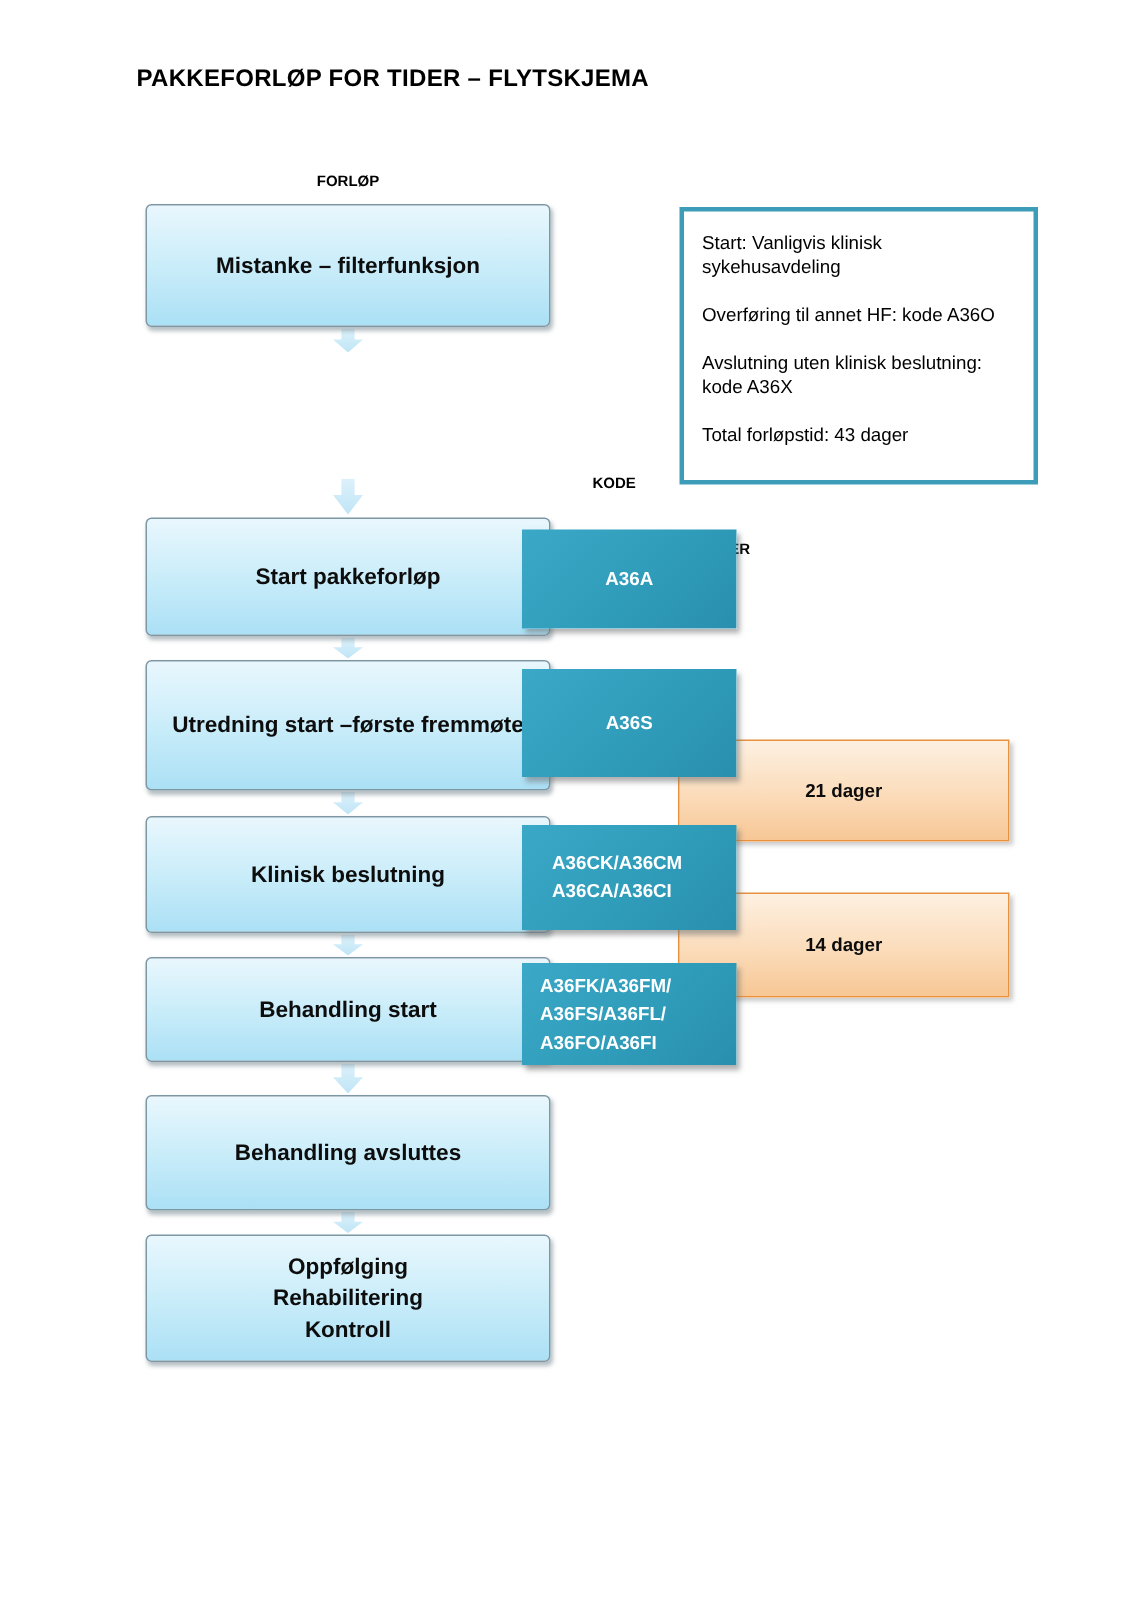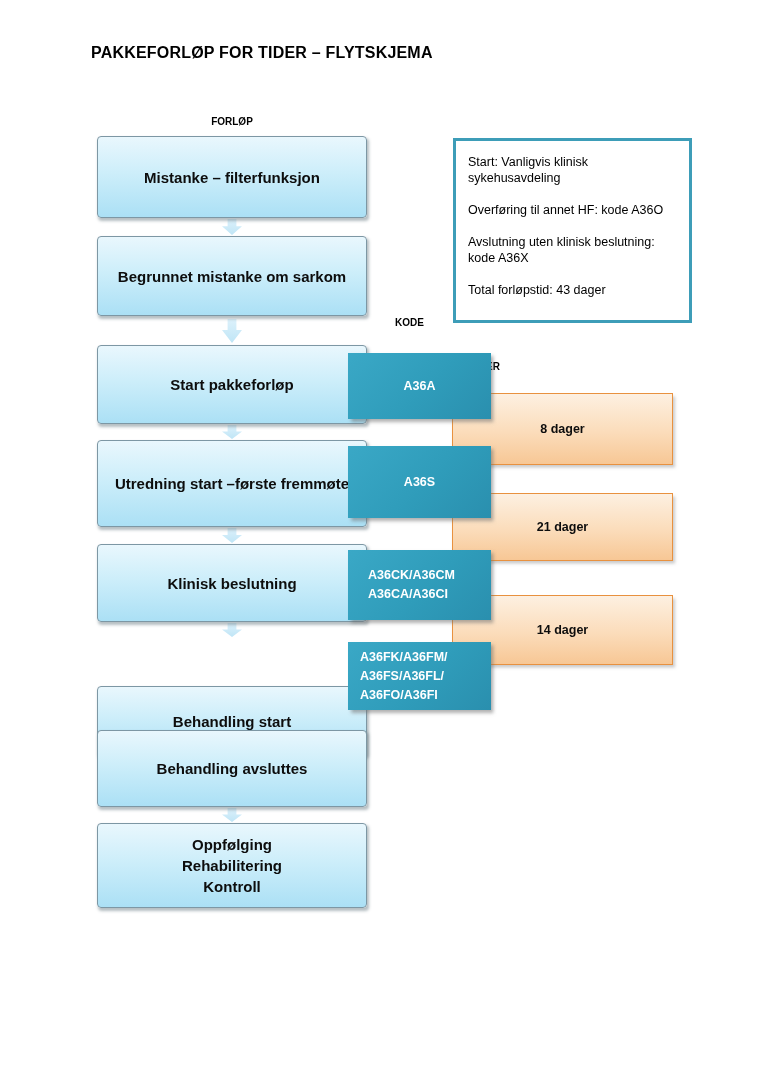--- a/index.html
+++ b/index.html
@@ -65,41 +65,38 @@
 
   <div class="col-label forlop">FORLØP</div>
   <div class="col-label kode">KODE</div>
   <div class="col-label tider">TIDER</div>
 
   <div class="flow-box" style="top:136px;height:82px;">
     <span>Mistanke – filterfunksjon</span>
   </div>
   <div class="arrow" style="top:219px;height:16px;"></div>
 
-  <div class="flow-box" style="top:236px;height:80px;">
-    <span>Begrunnet mistanke om sarkom</span>
-  </div>
   <div class="arrow" style="top:319px;height:24px;"></div>
 
   <div class="flow-box" style="top:345px;height:79px;">
     <span>Start pakkeforløp</span>
   </div>
   <div class="arrow" style="top:425px;height:14px;"></div>
 
   <div class="flow-box" style="top:440px;height:87px;">
     <span>Utredning start –første fremmøte</span>
   </div>
   <div class="arrow" style="top:528px;height:15px;"></div>
 
   <div class="flow-box" style="top:544px;height:78px;">
     <span>Klinisk beslutning</span>
   </div>
   <div class="arrow" style="top:623px;height:14px;"></div>
 
-  <div class="flow-box" style="top:638px;height:70px;margin-top:48px;">
+  <div class="flow-box" style="top:638px;height:70px;">
     <span>Behandling start</span>
   </div>
   <div class="arrow" style="top:709px;height:20px;"></div>
 
   <div class="flow-box" style="top:730px;height:77px;">
     <span>Behandling avsluttes</span>
   </div>
   <div class="arrow" style="top:808px;height:14px;"></div>
 
   <div class="flow-box" style="top:823px;height:85px;">
@@ -117,23 +114,20 @@
   <div class="code-box left" style="top:550px;height:70px;padding-left:20px;">
     <span>A36CK/A36CM</span>
     <span>A36CA/A36CI</span>
   </div>
   <div class="code-box left" style="top:642px;height:68px;">
     <span>A36FK/A36FM/</span>
     <span>A36FS/A36FL/</span>
     <span>A36FO/A36FI</span>
   </div>
 
-  <div class="time-box" style="top:393px;height:72px;">
-    <span>8 dager</span>
-  </div>
   <div class="time-box" style="top:493px;height:68px;">
     <span>21 dager</span>
   </div>
   <div class="time-box" style="top:595px;height:70px;">
     <span>14 dager</span>
   </div>
 
   <div class="info-box">
     <p>Start: Vanligvis klinisk sykehusavdeling</p>
     <p>Overføring til annet HF: kode A36O</p>

